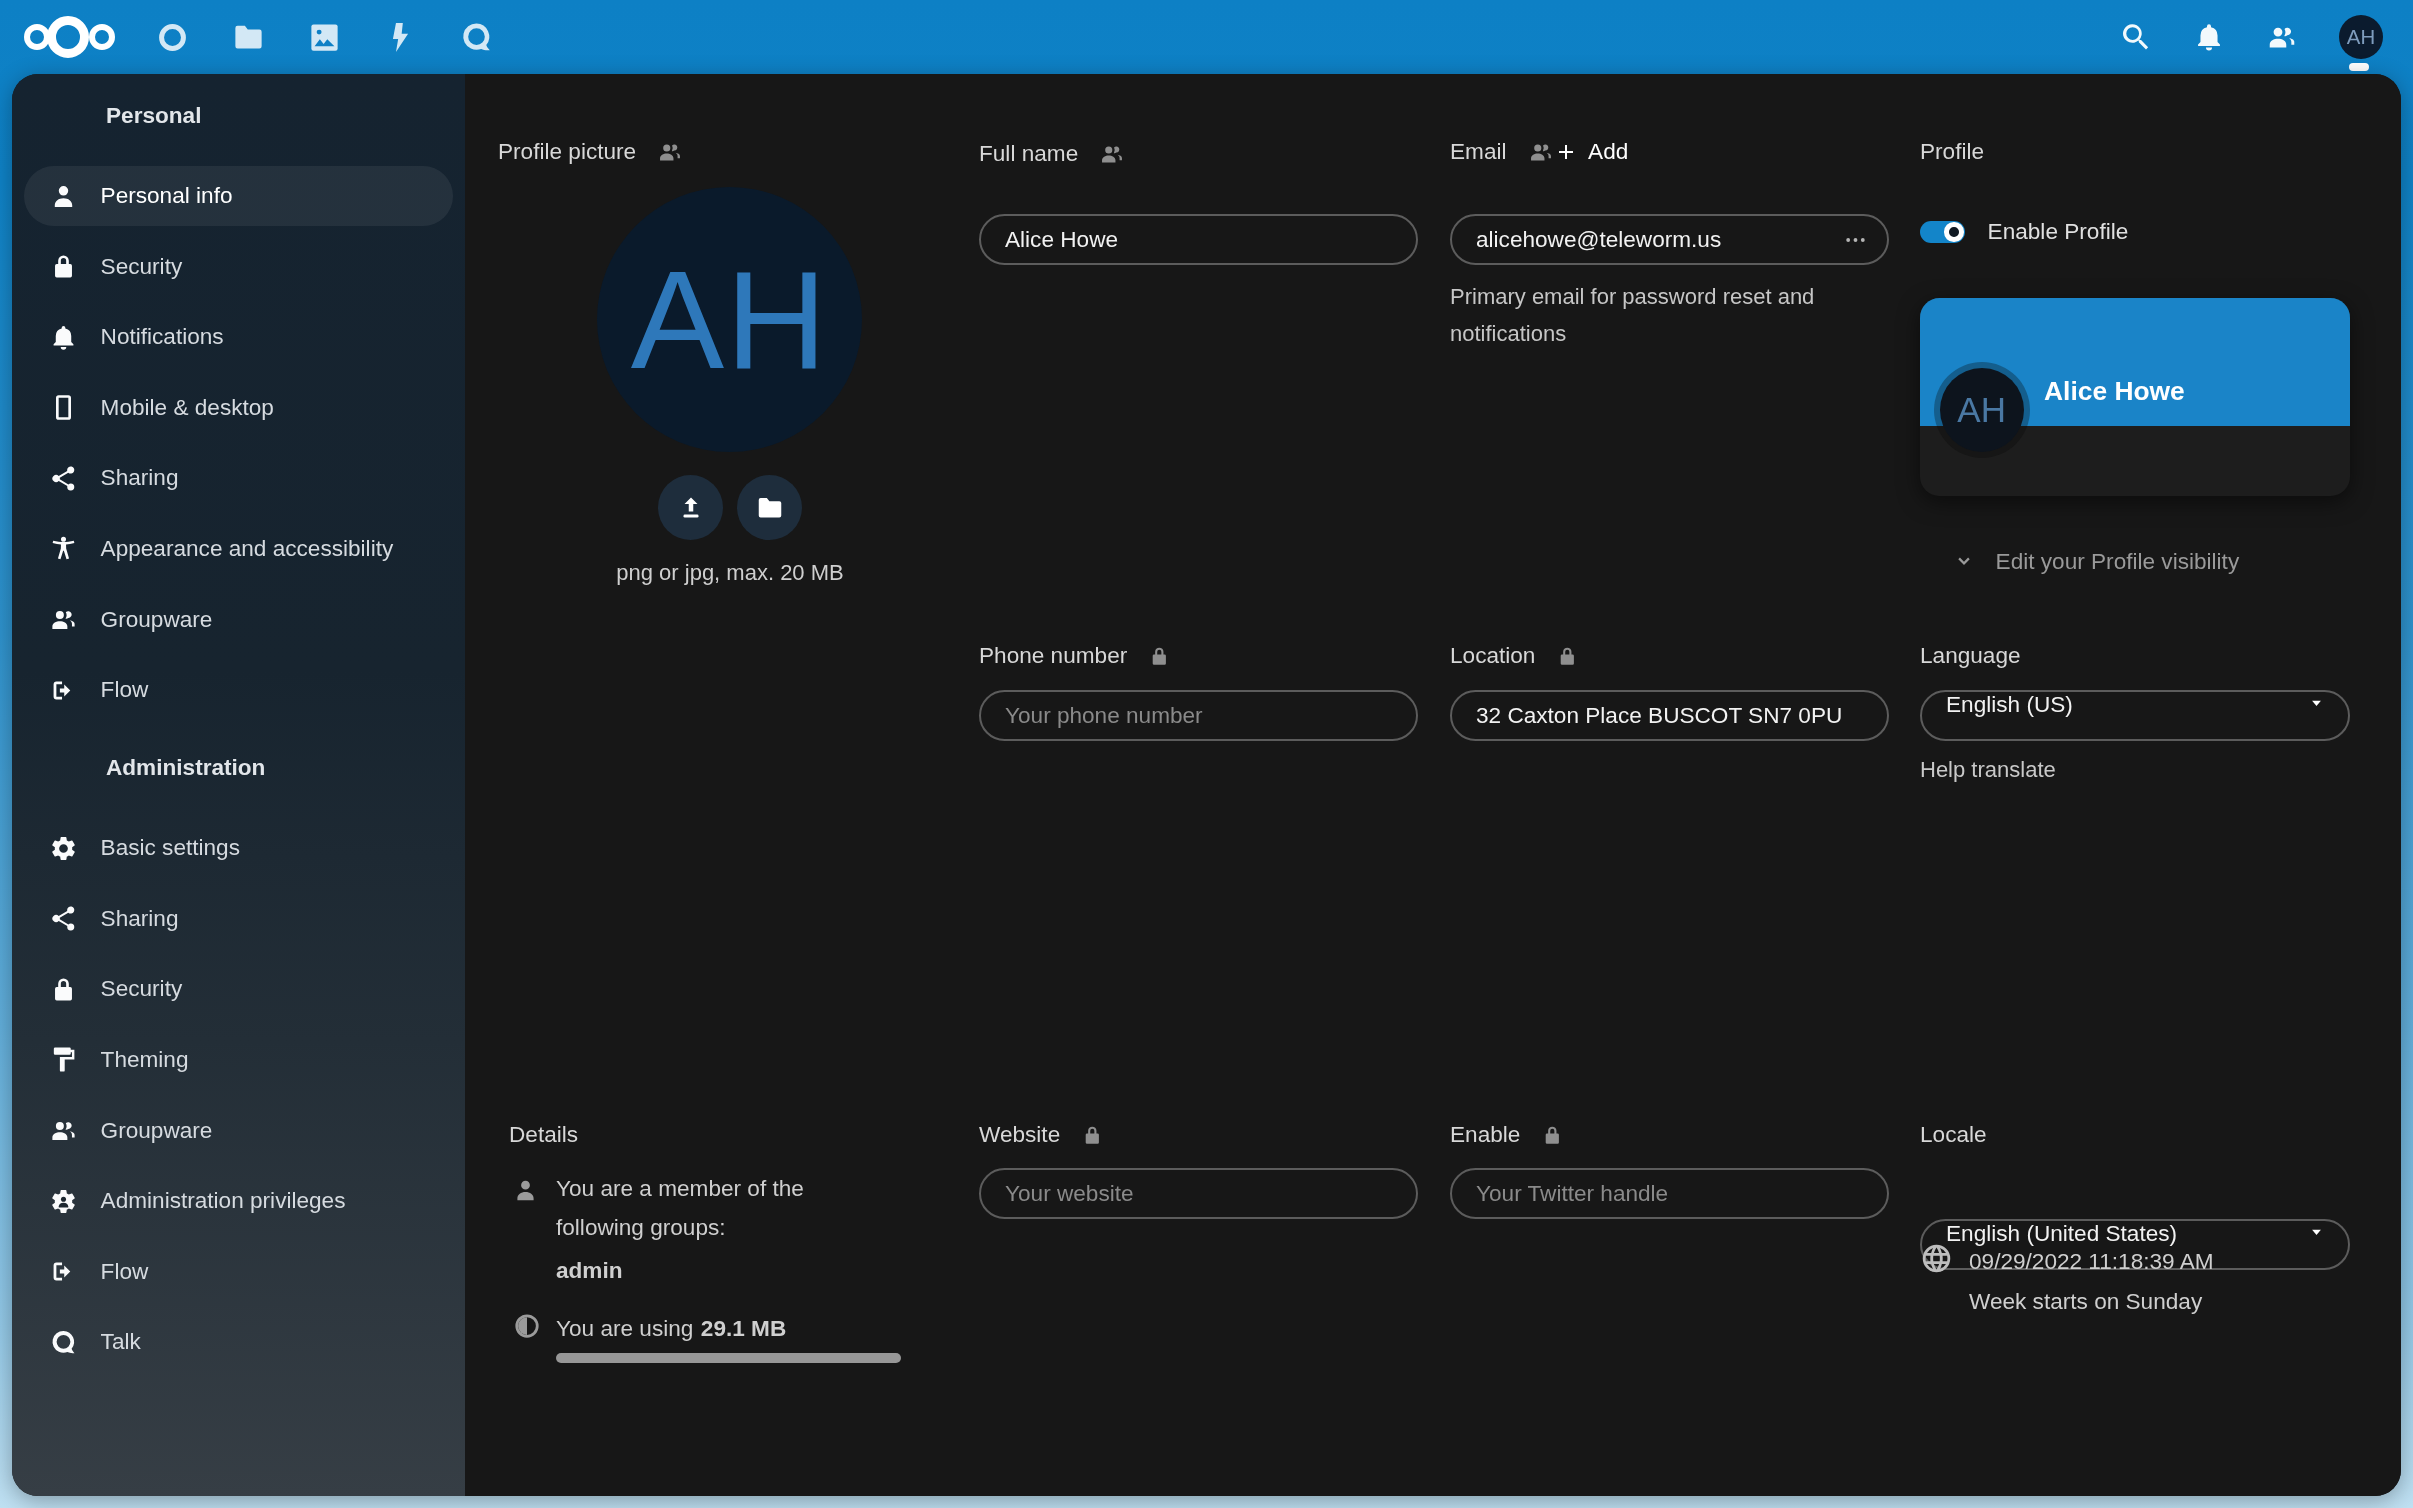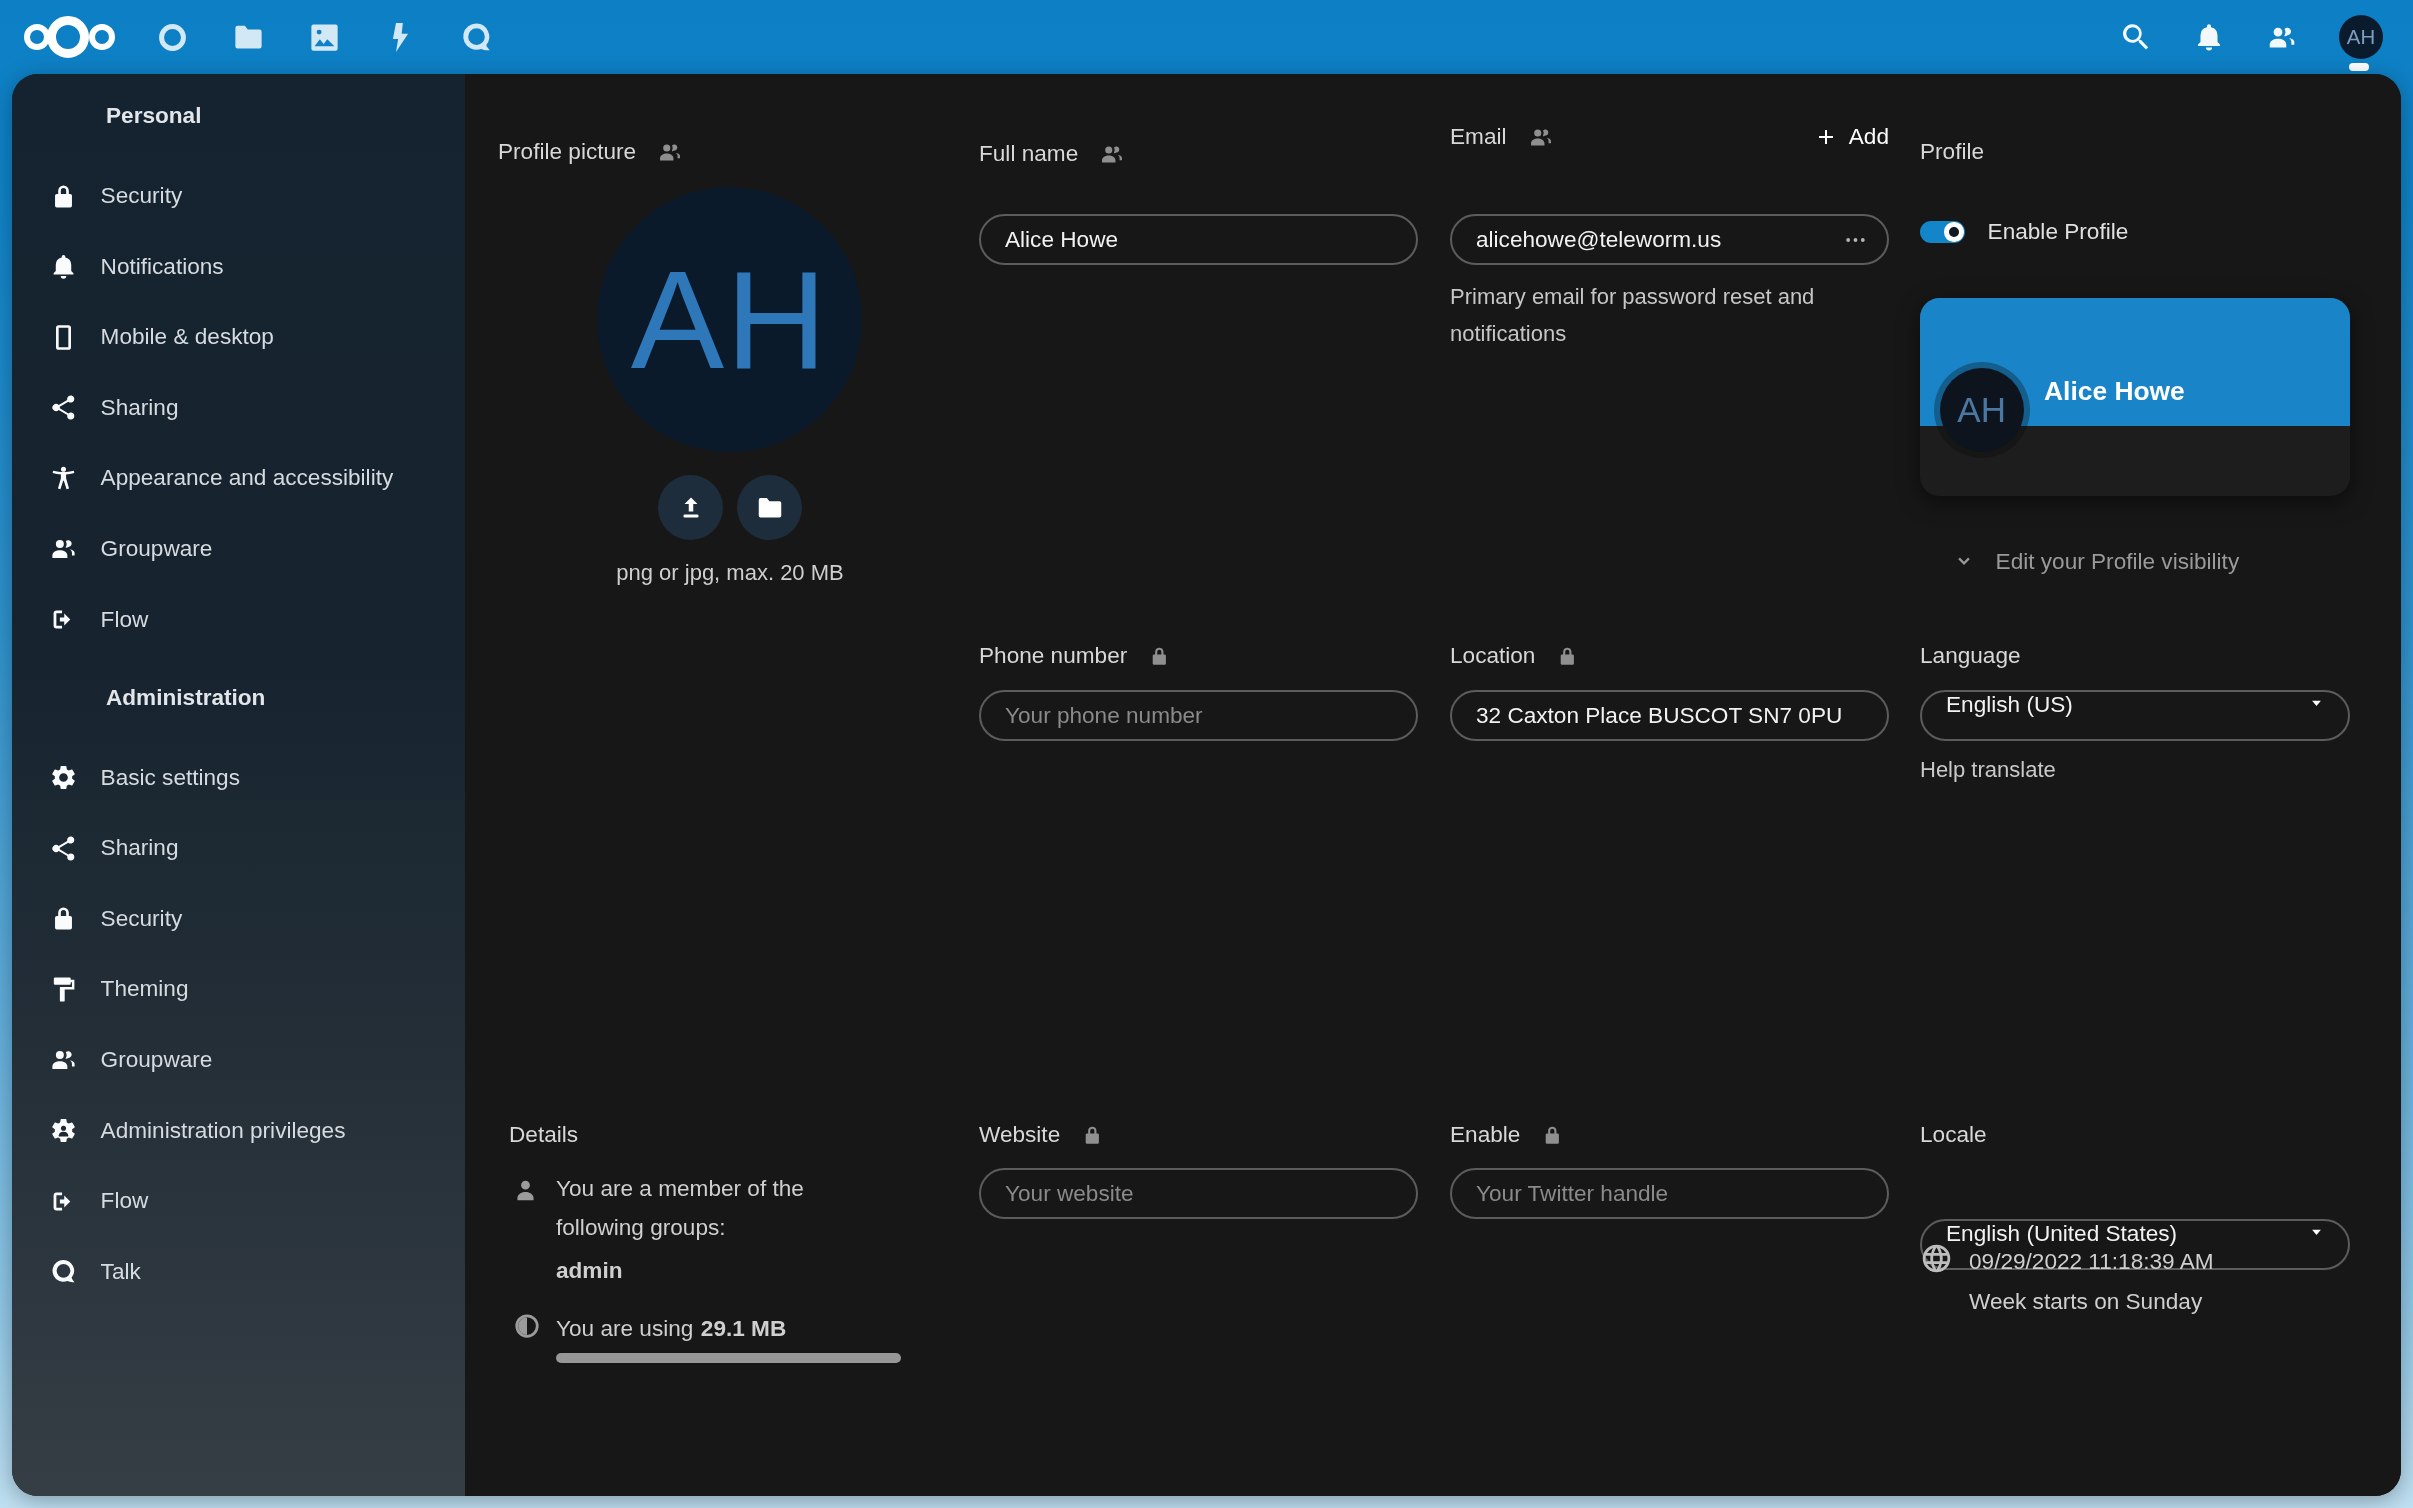--- a/index.html
+++ b/index.html
@@ -132,20 +132,28 @@
   <div class="avatar-pill"></div>
 </header>
 
 <div class="shell">
 
   <aside class="sidebar">
     <div>
         <div class="nav-section">
           <div class="nav-header">Personal</div>
           <ul class="nav-list">
+            <li class="nav-item active">
+              <span class="icn">
+                <svg viewBox="0 0 24 24">
+                  <path d="M12 11.2a3.9 3.9 0 1 0 0-7.8 3.9 3.9 0 0 0 0 7.8zm0 2.2c-4 0-7.2 2.3-7.2 5.8v1.4h14.4v-1.4c0-3.5-3.2-5.8-7.2-5.8z"></path>
+                </svg>
+              </span>
+              <span>Personal info</span>
+            </li>
             <li class="nav-item">
               <span class="icn">
                 <svg viewBox="0 0 24 24">
                   <path d="M12 2.8a4.4 4.4 0 0 0-4.4 4.4V10H6.4A1.4 1.4 0 0 0 5 11.4v8.2A1.4 1.4 0 0 0 6.4 21h11.2a1.4 1.4 0 0 0 1.4-1.4v-8.2A1.4 1.4 0 0 0 17.6 10h-1.2V7.2A4.4 4.4 0 0 0 12 2.8zm0 2.2a2.2 2.2 0 0 1 2.2 2.2V10H9.8V7.2A2.2 2.2 0 0 1 12 5z"></path>
                 </svg>
               </span>
               <span>Security</span>
             </li>
             <li class="nav-item">
               <span class="icn">
@@ -306,21 +314,21 @@
       <span class="icn scope-icn">
           <svg viewBox="0 0 24 24">
             <path d="M9 11.6a3.3 3.3 0 1 0 0-6.6 3.3 3.3 0 0 0 0 6.6zm7-.9a2.8 2.8 0 1 0-2.1-4.7 5 5 0 0 1-.2 5.2c.6.4 1.4.1 2.3-.5zm1.2 2c1.9.4 4 1.3 4 2.9v2.2H19v-2.2c0-1.2-.7-2.1-1.8-2.9zM9 13.4c-3 0-6.2 1.5-6.2 4.4v2h12.4v-2c0-2.9-3.2-4.4-6.2-4.4z"></path>
           </svg>
         </span>
     </div>
     <div class="abs" style="left:514px;top:140px;width:439px">
       <input class="tfield" type="text" value="Alice Howe" style="">
     </div>
 
-    <div class="abs" style="left:985px;top:50px;width:439px;display:flex;align-items:center;justify-content:space-between">
+    <div class="abs" style="left:985px;top:65px;width:439px;display:flex;align-items:center;">
       <span class="field-label">
         <span>Email</span>
         <span class="icn scope-icn">
             <svg viewBox="0 0 24 24">
               <path d="M9 11.6a3.3 3.3 0 1 0 0-6.6 3.3 3.3 0 0 0 0 6.6zm7-.9a2.8 2.8 0 1 0-2.1-4.7 5 5 0 0 1-.2 5.2c.6.4 1.4.1 2.3-.5zm1.2 2c1.9.4 4 1.3 4 2.9v2.2H19v-2.2c0-1.2-.7-2.1-1.8-2.9zM9 13.4c-3 0-6.2 1.5-6.2 4.4v2h12.4v-2c0-2.9-3.2-4.4-6.2-4.4z"></path>
             </svg>
           </span>
       </span>
       <button class="add-btn">
         <span class="icn">

